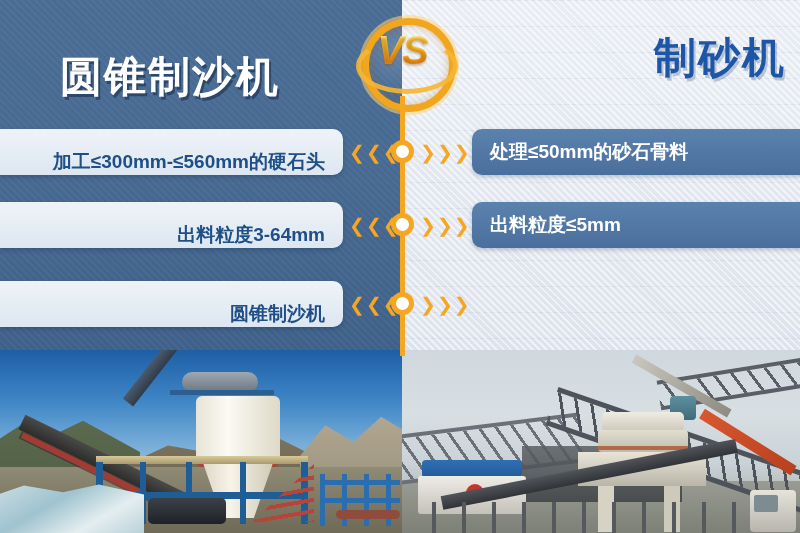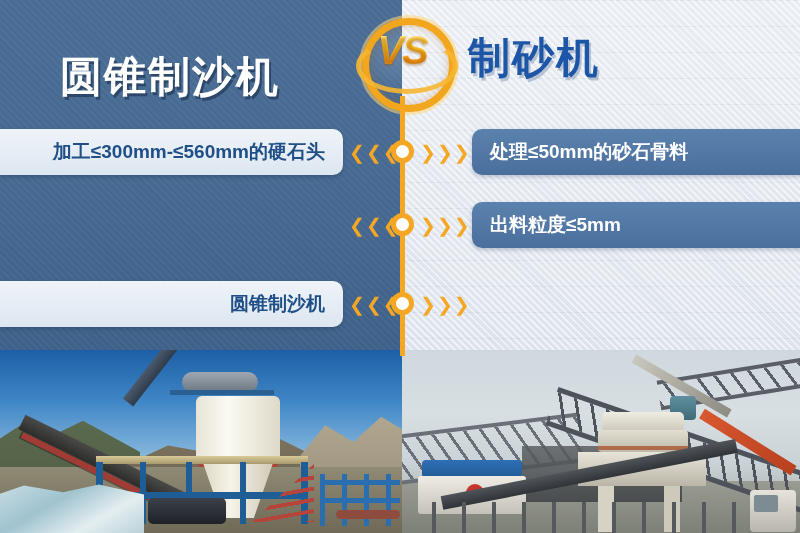--- a/index.html
+++ b/index.html
@@ -144,21 +144,21 @@
     background:repeating-linear-gradient(90deg,#55595e 0 4px,transparent 4px 30px);}
 
   
   .title{position:absolute;top:30px;font-size:42px;font-weight:bold;letter-spacing:2px;white-space:nowrap;}
   .title-left{
     left:0;width:340px;text-align:center;color:#ffffff;
     text-shadow:2px 3px 0 rgba(20,40,70,.55);
     margin-top:19px;
   }
   .title-right{
-    left:468px;width:300px;text-align:left;color:#1d56a6;
+    left:486px;width:300px;text-align:right;color:#1d56a6;
     text-shadow:2px 3px 0 rgba(120,140,170,.45);
   }
 
   
   .vs-badge{position:absolute;left:350px;top:12px;width:104px;height:100px;}
   .vs-ring{position:absolute;left:12px;top:6px;width:80px;height:80px;border-radius:50%;
     border:7px solid #f2a61e;
     background:radial-gradient(circle at 35% 30%, rgba(255,255,255,.18), rgba(255,255,255,0) 60%);
     box-shadow:0 0 0 3px rgba(255,214,120,.55), inset 0 0 10px rgba(180,100,10,.35);}
   .vs-ring2{position:absolute;left:6px;top:26px;width:92px;height:46px;border-radius:50%;
@@ -176,20 +176,21 @@
 
   
   .row{position:absolute;left:0;width:800px;height:46px;}
   .pill{position:absolute;top:0;height:46px;display:flex;align-items:center;box-sizing:border-box;}
   .pill-left{
     left:0;width:343px;justify-content:flex-end;padding-right:18px;
     border-radius:0 10px 10px 0;
     background:linear-gradient(180deg,#eef3f8 0%,#dde7f1 100%);
     color:#1f4f86;font-size:19px;font-weight:bold;
     box-shadow:0 2px 4px rgba(10,30,60,.25);
+    align-items:flex-end;
   }
   .pill-right{
     left:460px;width:340px;justify-content:flex-start;padding-left:18px;
     border-radius:10px 0 0 10px;
     background:linear-gradient(180deg,#5b81ad 0%,#4a6f9d 100%);
     color:#ffffff;font-size:19px;font-weight:bold;
     box-shadow:0 2px 4px rgba(60,80,110,.30);
     margin-left:12px;
   }
   .chev{position:absolute;top:0;height:46px;display:flex;align-items:center;gap:1px;
@@ -284,20 +285,23 @@
       <span>❯</span>
       <span>❯</span>
       <span>❯</span>
     </div>
     <div class="pill pill-right">
       <span>处理≤50mm的砂石骨料</span>
     </div>
   </div>
 
   <div class="row" style="top:202px">
+    <div class="pill pill-left">
+      <span>出料粒度3-64mm</span>
+    </div>
     <div class="chev chev-left">
       <span>❮</span>
       <span>❮</span>
       <span>❮</span>
     </div>
     <div class="chev chev-right">
       <span>❯</span>
       <span>❯</span>
       <span>❯</span>
     </div>

